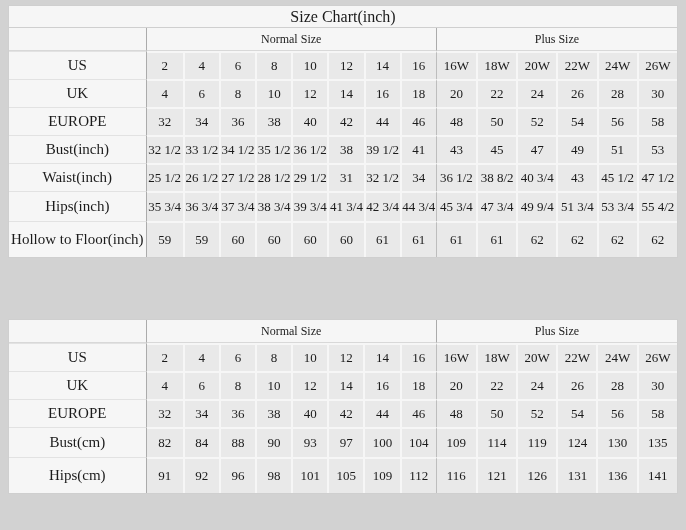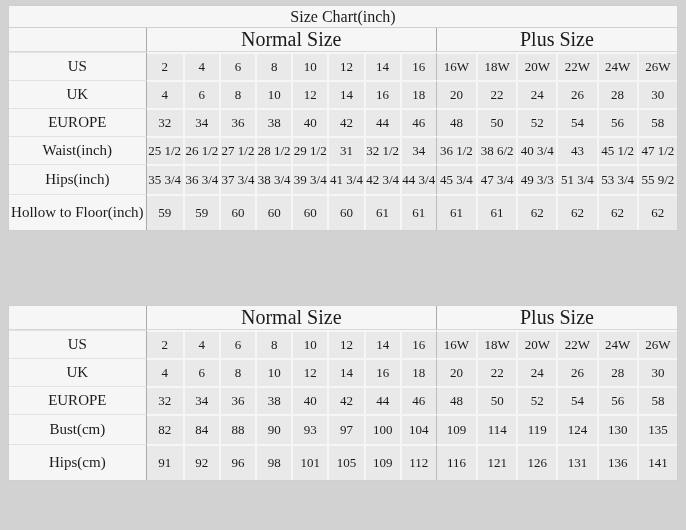--- a/index.html
+++ b/index.html
@@ -40,21 +40,21 @@
   tr.title-row { height: 22px; }
   tr.title-row td {
     font-size: 16px;
     text-align: center;
     background: #f6f6f6;
     border-bottom: 1px solid #cfcfcf;
     padding: 0;
   }
   tr.group-row { height: 23px; }
   tr.group-row td {
-    font-size: 20px;
+    font-size: 12px;
     text-align: center;
     background: #f6f6f6;
     border-bottom: 1px solid #d8d8d8;
     padding: 0;
   }
   tr.group-row td.corner {
     border-right: 1px solid #ababab;
   }
   tr.group-row td.group.sep {
     border-left: 1px solid #ababab;
@@ -165,52 +165,69 @@
             <td class="val">44</td>
             <td class="val">46</td>
             <td class="val sep">48</td>
             <td class="val">50</td>
             <td class="val">52</td>
             <td class="val">54</td>
             <td class="val">56</td>
             <td class="val">58</td>
           </tr>
           <tr class="data-row">
+            <th>Bust(inch)</th>
+            <td class="val">32 1/2</td>
+            <td class="val">33 1/2</td>
+            <td class="val">34 1/2</td>
+            <td class="val">35 1/2</td>
+            <td class="val">36 1/2</td>
+            <td class="val">38</td>
+            <td class="val">39 1/2</td>
+            <td class="val">41</td>
+            <td class="val sep">43</td>
+            <td class="val">45</td>
+            <td class="val">47</td>
+            <td class="val">49</td>
+            <td class="val">51</td>
+            <td class="val">53</td>
+          </tr>
+          <tr class="data-row">
             <th>Waist(inch)</th>
             <td class="val">25 1/2</td>
             <td class="val">26 1/2</td>
             <td class="val">27 1/2</td>
             <td class="val">28 1/2</td>
             <td class="val">29 1/2</td>
             <td class="val">31</td>
             <td class="val">32 1/2</td>
             <td class="val">34</td>
             <td class="val sep">36 1/2</td>
-            <td class="val">38 6/2</td>
+            <td class="val">38 8/2</td>
             <td class="val">40 3/4</td>
             <td class="val">43</td>
             <td class="val">45 1/2</td>
             <td class="val">47 1/2</td>
           </tr>
           <tr class="data-row">
             <th>Hips(inch)</th>
             <td class="val">35 3/4</td>
             <td class="val">36 3/4</td>
             <td class="val">37 3/4</td>
             <td class="val">38 3/4</td>
             <td class="val">39 3/4</td>
             <td class="val">41 3/4</td>
             <td class="val">42 3/4</td>
             <td class="val">44 3/4</td>
             <td class="val sep">45 3/4</td>
             <td class="val">47 3/4</td>
-            <td class="val">49 3/3</td>
+            <td class="val">49 9/4</td>
             <td class="val">51 3/4</td>
             <td class="val">53 3/4</td>
-            <td class="val">55 9/2</td>
+            <td class="val">55 4/2</td>
           </tr>
           <tr class="data-row">
             <th>Hollow to Floor(inch)</th>
             <td class="val">59</td>
             <td class="val">59</td>
             <td class="val">60</td>
             <td class="val">60</td>
             <td class="val">60</td>
             <td class="val">60</td>
             <td class="val">61</td>

